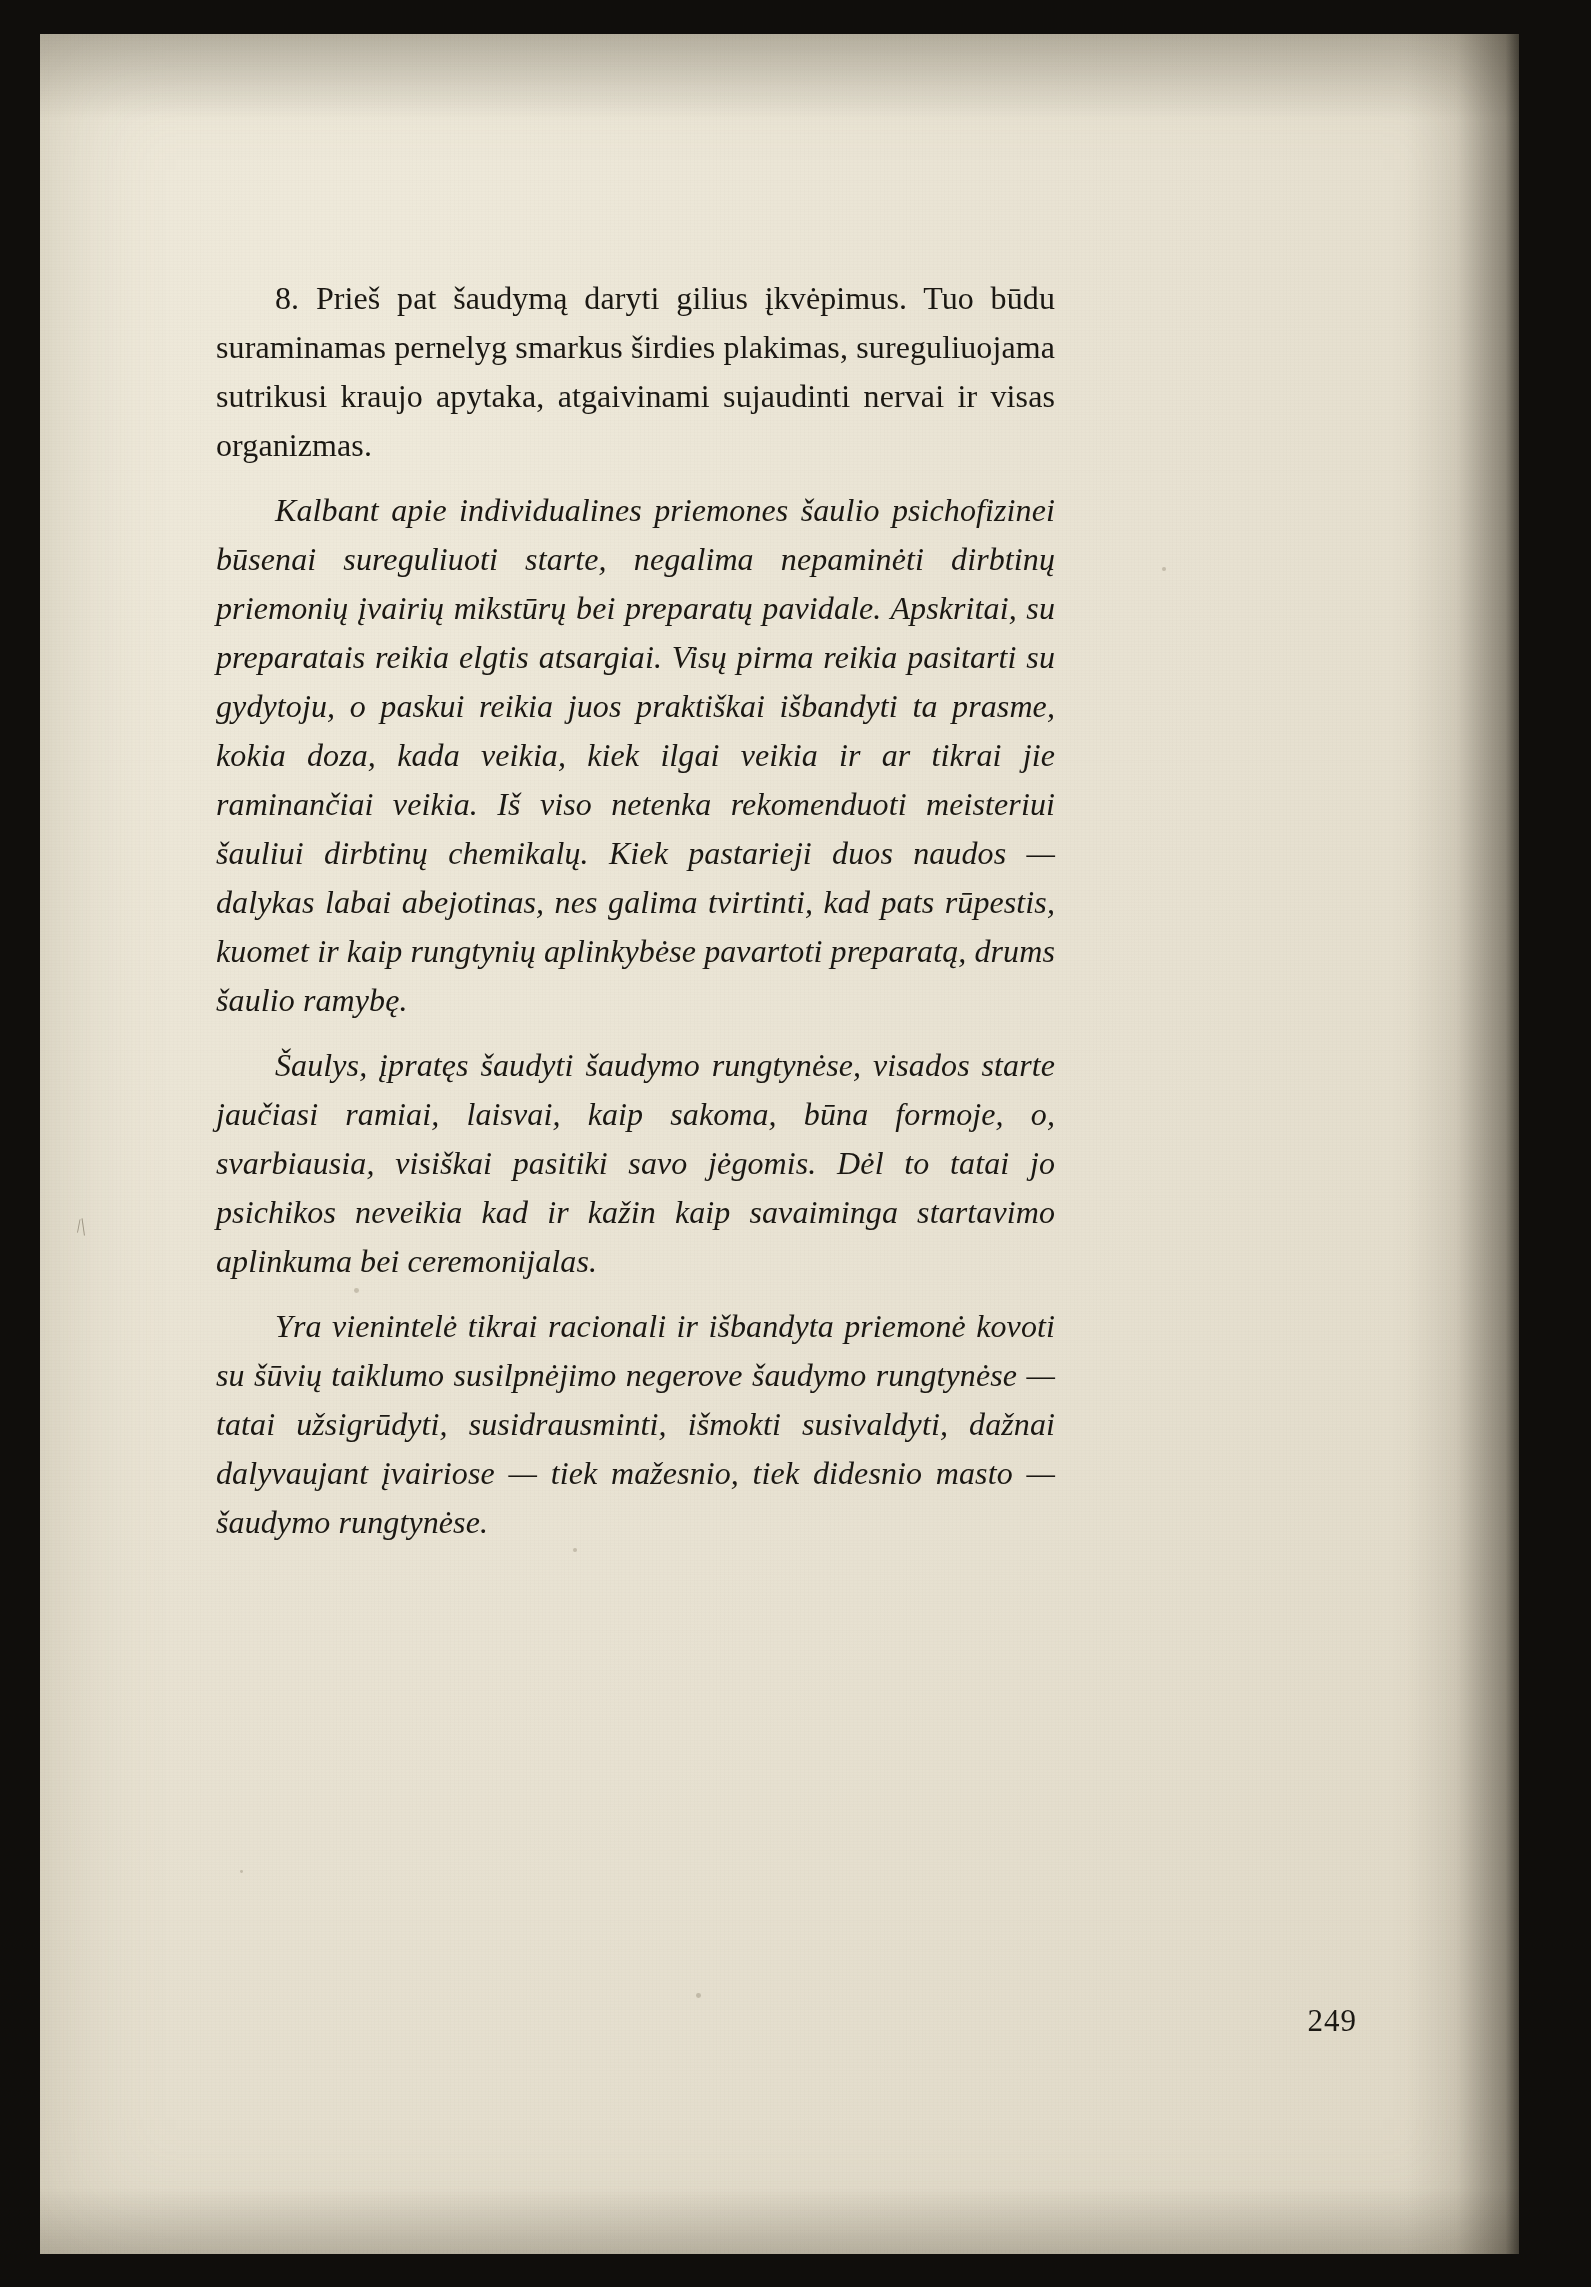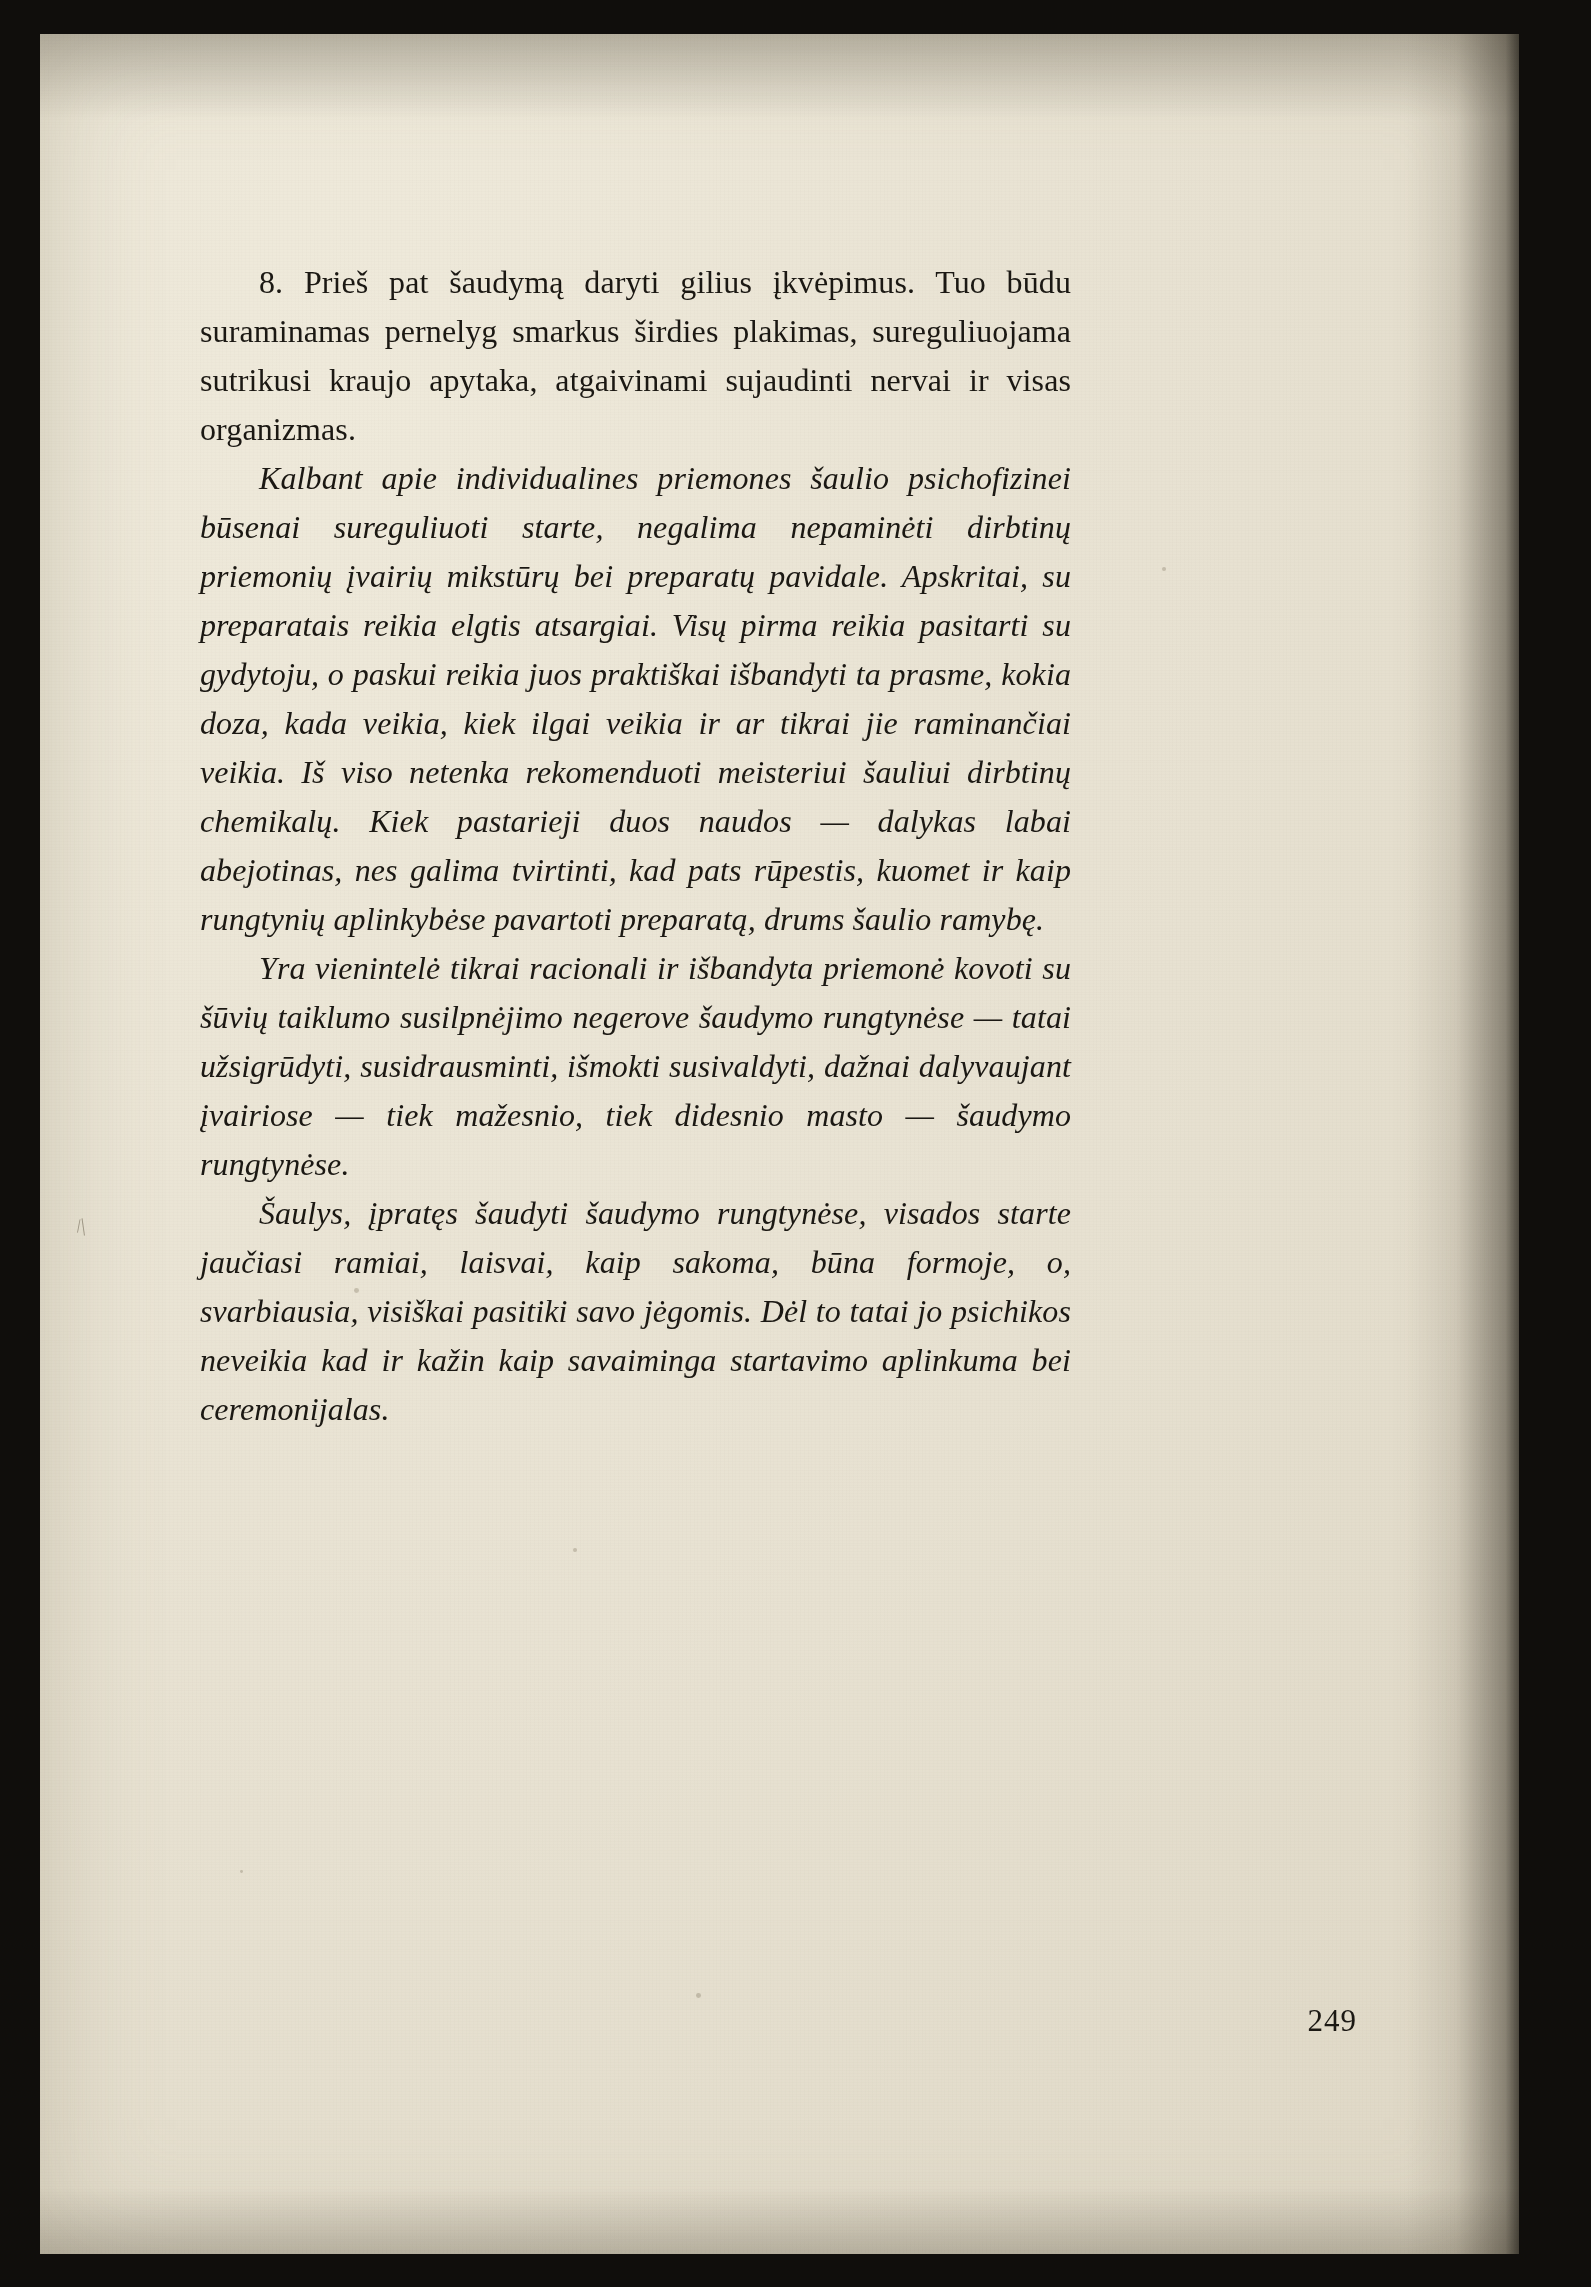--- a/index.html
+++ b/index.html
@@ -79,21 +79,21 @@
   }
 
   .text-block {
     position: absolute;
     left: 160px;
     top: 224px;
     width: 871px;
   }
 
   p {
-    margin: 0;
+    margin: 16px;
     font-size: 32px;
     line-height: 49px;
     color: #1b1813;
     text-align: justify;
     text-justify: inter-word;
     letter-spacing: 0.1px;
   }
   p + p { margin-top: 0; font-style: italic; }
   p.indent { text-indent: 59px; }
 
@@ -127,22 +127,22 @@
     <div class="speck" style="left:533px; top:1514px; width:3.8px; height:3.8px;"></div>
     <div class="speck" style="left:656px; top:1959px; width:4.8px; height:4.8px;"></div>
     <div class="speck" style="left:1122px; top:533px; width:3.8px; height:3.8px;"></div>
     <div class="speck" style="left:200px; top:1836px; width:2.9px; height:2.9px;"></div>
 
     <div class="margin-mark">/|</div>
 
     <div class="text-block">
       <p class="indent">8.   Prieš pat šaudymą daryti gilius įkvėpimus. Tuo būdu suraminamas pernelyg smarkus širdies plakimas, sureguliuojama sutrikusi kraujo apytaka, atgaivinami sujaudinti nervai ir visas organizmas.</p>
       <p class="indent">Kalbant apie individualines priemones šaulio psichofizinei būsenai sureguliuoti starte, negalima nepaminėti dirbtinų priemonių įvairių mikstūrų bei preparatų pavidale. Apskritai, su preparatais reikia elgtis atsargiai. Visų pirma reikia pasitarti su gydytoju, o paskui reikia juos praktiškai išbandyti ta prasme, kokia doza, kada veikia, kiek ilgai veikia ir ar tikrai jie raminančiai veikia. Iš viso netenka rekomenduoti meisteriui šauliui dirbtinų  chemikalų. Kiek pastarieji duos naudos — dalykas labai abejotinas, nes galima tvirtinti, kad pats rūpestis, kuomet ir kaip rungtynių aplinkybėse pavartoti preparatą, drums šaulio ramybę.</p>
+      <p class="indent">Šaulys, įpratęs šaudyti šaudymo rungtynėse, visados starte jaučiasi ramiai, laisvai, kaip sakoma, būna formoje, o, svarbiausia, visiškai pasitiki savo jėgomis. Dėl to tatai jo psichikos neveikia kad ir kažin kaip savaiminga startavimo aplinkuma bei ceremonijalas.</p>
       <p class="indent">Yra vienintelė tikrai racionali ir išbandyta priemonė kovoti su šūvių taiklumo susilpnėjimo negerove šaudymo  rungtynėse — tatai užsigrūdyti, susidrausminti, išmokti susivaldyti, dažnai dalyvaujant įvairiose — tiek mažesnio, tiek didesnio  masto — šaudymo rungtynėse.</p>
-      <p class="indent">Šaulys, įpratęs šaudyti šaudymo rungtynėse, visados starte jaučiasi ramiai, laisvai, kaip sakoma, būna formoje, o, svarbiausia, visiškai pasitiki savo jėgomis. Dėl to tatai jo psichikos neveikia kad ir kažin kaip savaiminga startavimo aplinkuma bei ceremonijalas.</p>
     </div>
 
     <div class="page-number">249</div>
 
     <div class="edge-top"></div>
     <div class="edge-bottom"></div>
     <div class="gutter"></div>
   </div>
 </div>
 

